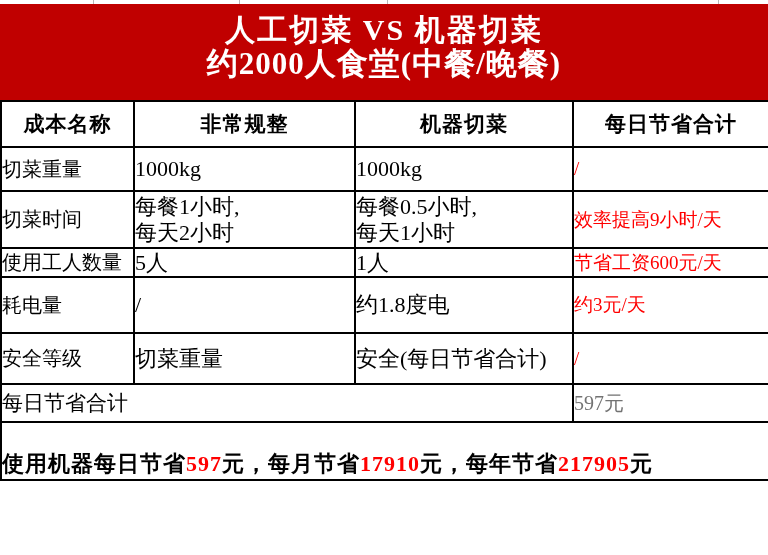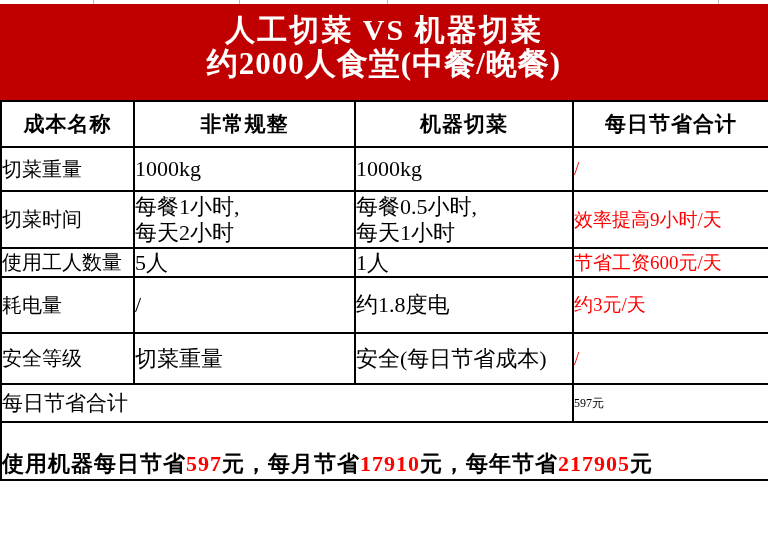--- a/index.html
+++ b/index.html
@@ -67,21 +67,21 @@
   }
   th.col-hdr {
     font-size: 21px;
     font-weight: bold;
     letter-spacing: 1px;
   }
   td.name-cell  { font-size: 20px; }
   td.body-cell  { font-size: 22px; line-height: 26px; }
   td.saving-cell { font-size: 19px; color: #ff0000; }
   td.summary-label { font-size: 21px; }
-  td.summary-value { font-size: 12px; color: #000000; font-family: Liberation Serif, serif; }
+  td.summary-value { font-size: 20px; color: #737373; font-family: Liberation Serif, serif; }
   td.footer-cell {
     font-size: 22px;
     font-weight: bold;
     letter-spacing: 1px;
   }
   .rd { color: #ff0000; }
 
   tr.h-hdr  { height: 46px; }
   tr.h-r0   { height: 44px; }
   tr.h-r1   { height: 57px; }
@@ -146,21 +146,21 @@
       <td class="name-cell">耗电量</td>
       <td class="body-cell">/</td>
       <td class="body-cell">约1.8度电</td>
       <td class="saving-cell">约3元/天</td>
     </tr>
 
 
     <tr class="h-r5">
       <td class="name-cell">安全等级</td>
       <td class="body-cell">切菜重量</td>
-      <td class="body-cell">安全(每日节省成本)</td>
+      <td class="body-cell">安全(每日节省合计)</td>
       <td class="saving-cell">/</td>
     </tr>
 
     <tr class="h-sum">
       <td class="summary-label" colspan="3">每日节省合计</td>
       <td class="summary-value">597元</td>
     </tr>
 
     <tr class="h-foot">
       <td class="footer-cell" colspan="4">

